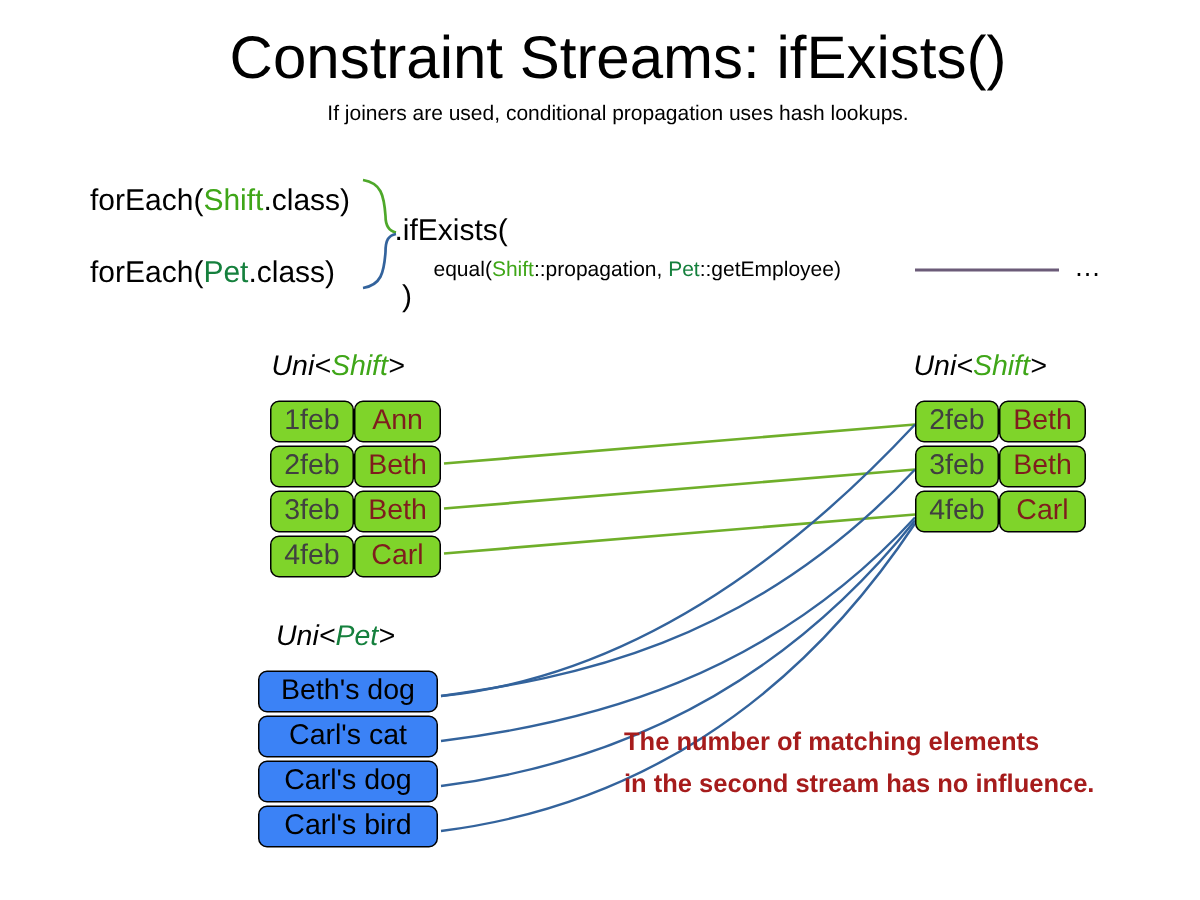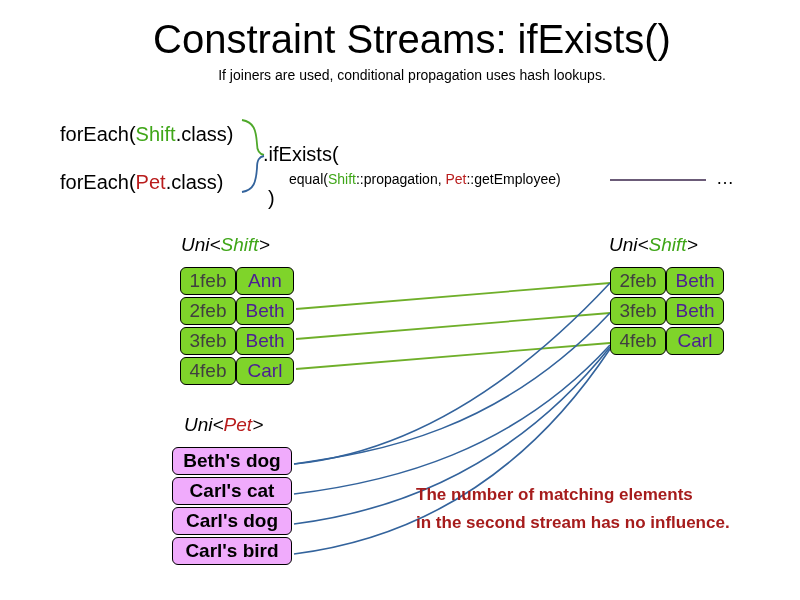--- a/index.html
+++ b/index.html
@@ -56,21 +56,21 @@
   #code-equal {
     position: absolute;
     left: 277px; top: 170px;
     font-size: 14px;
     line-height: 18px;
     white-space: nowrap;
   }
   #code-close-paren   { left: 256px; top: 186px; }
 
   .cls-shift { color: #3FA618; }
-  .cls-pet   { color: #b91c1c; }
+  .cls-pet   { color: #15803d; }
 
   #brace-svg {
     position: absolute;
     left: 228px; top: 116px;
     width: 40px; height: 80px;
     overflow: visible;
   }
 
   #equal-tail {
     position: absolute;
@@ -122,23 +122,23 @@
     height: 28px;
     box-sizing: border-box;
     border: 1.6px solid #000000;
     border-radius: 6px;
     font-size: 19px;
     line-height: 25px;
     text-align: center;
     overflow: hidden;
   }
   .cell-green { background: #7FD42A; }
-  .cell-blue  { background: #f0abfc; font-weight: bold; }
+  .cell-blue  { background: #3b82f6; }
   .cell-date  { width: 56px; color: #404040; }
-  .cell-name  { width: 58px; color: #4c1d95; }
+  .cell-name  { width: 58px; color: #7f1d1d; }
   .cell-pet   { width: 120px; color: #000000; }
 
   
   #table-shift-left { left: 168px; top: 267px; }
   
   #table-shift-right { left: 598px; top: 267px; }
   
   #table-pet { left: 160px; top: 447px; }
 
   

